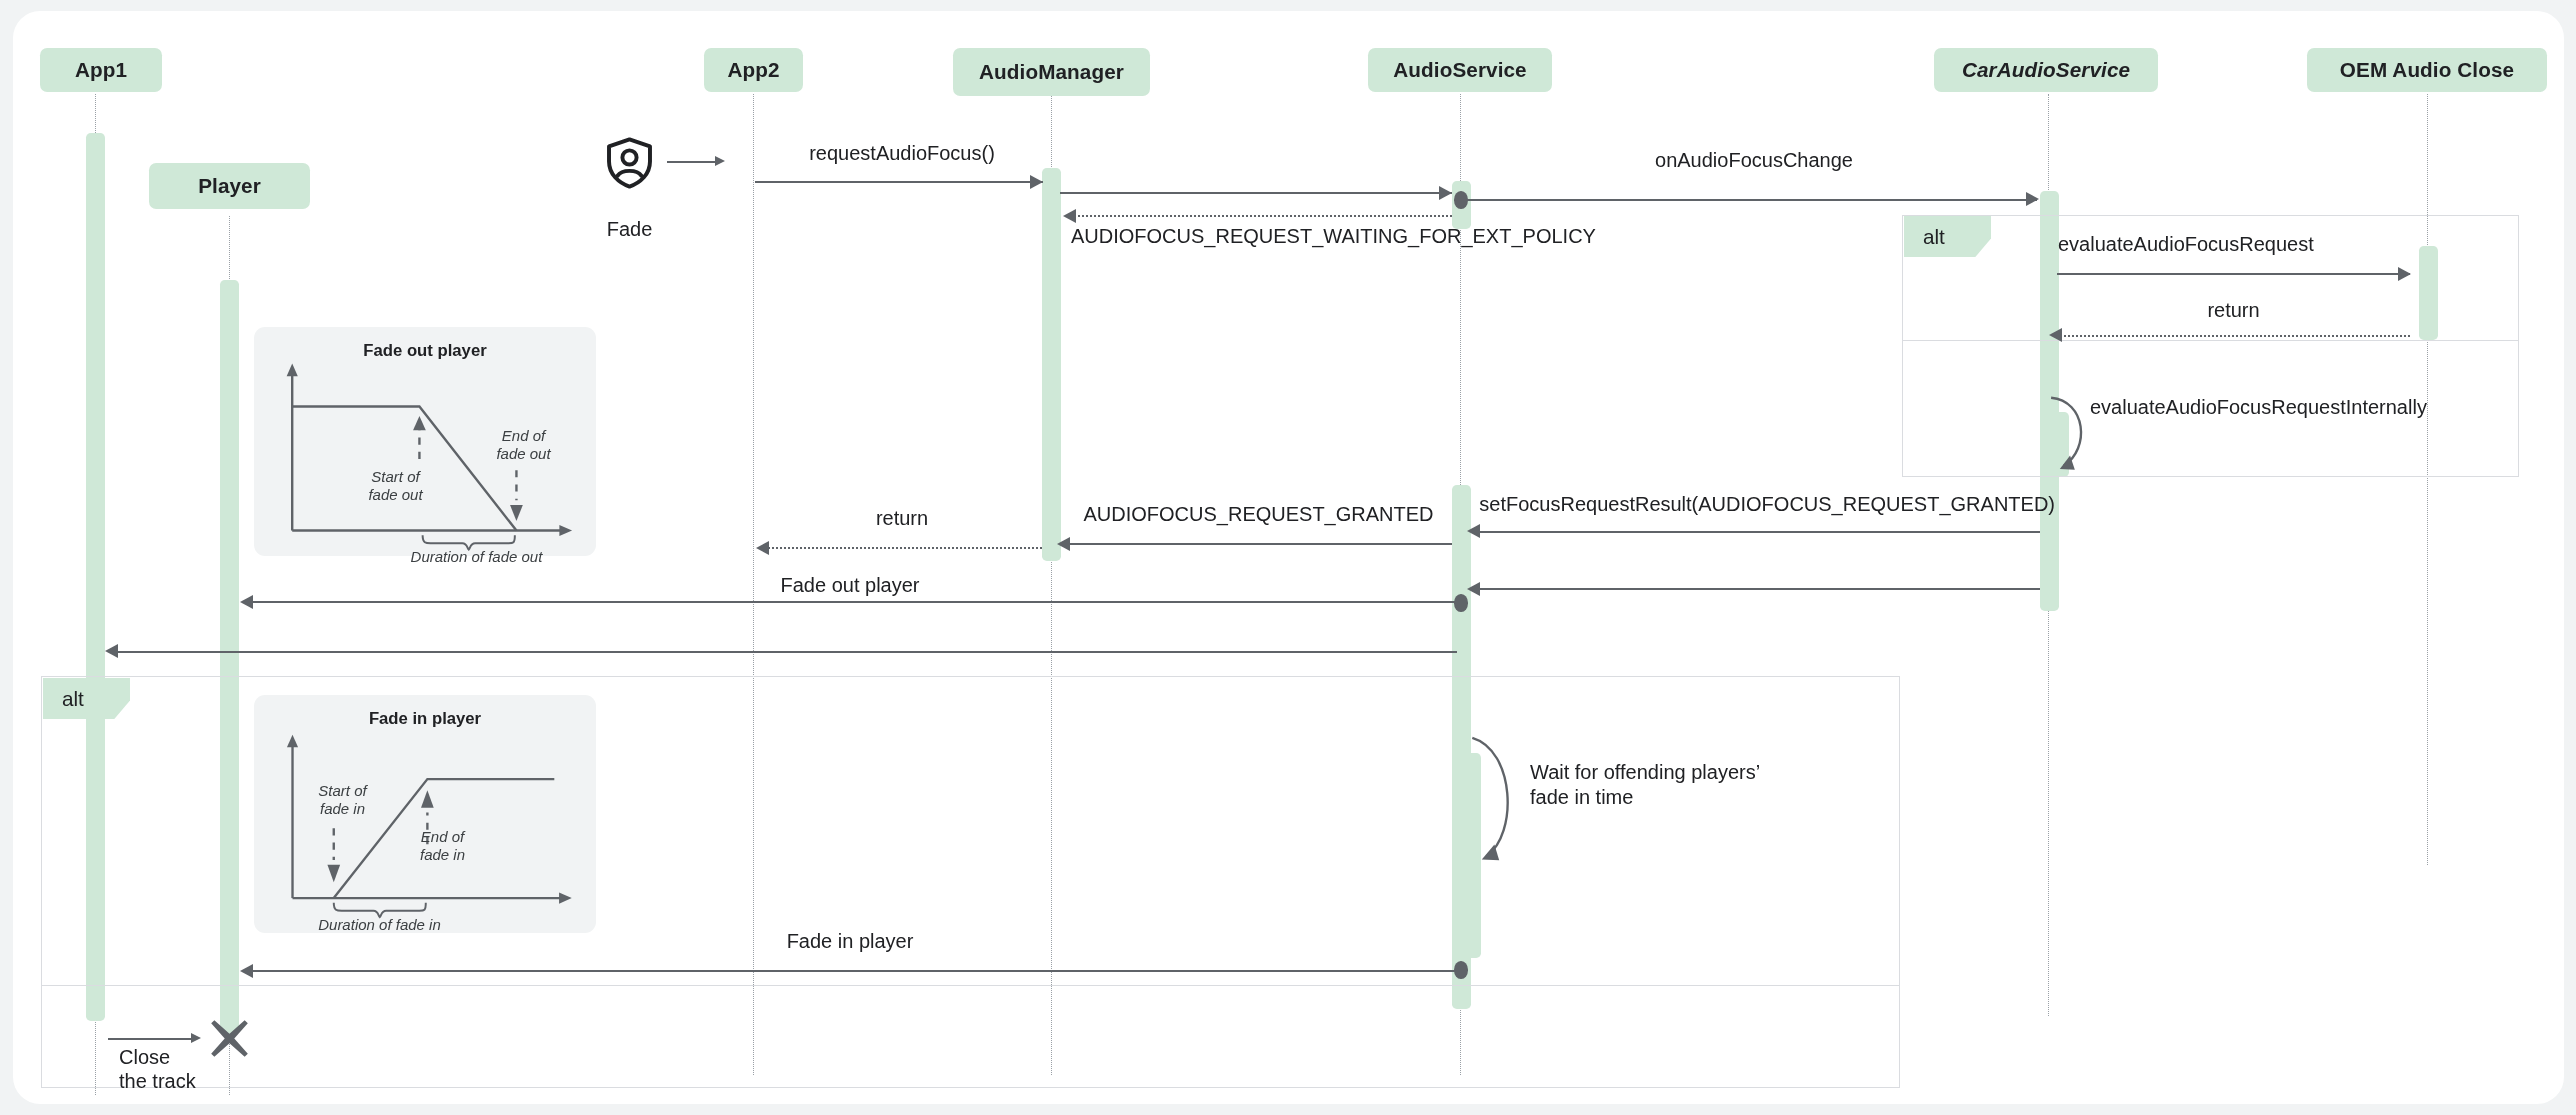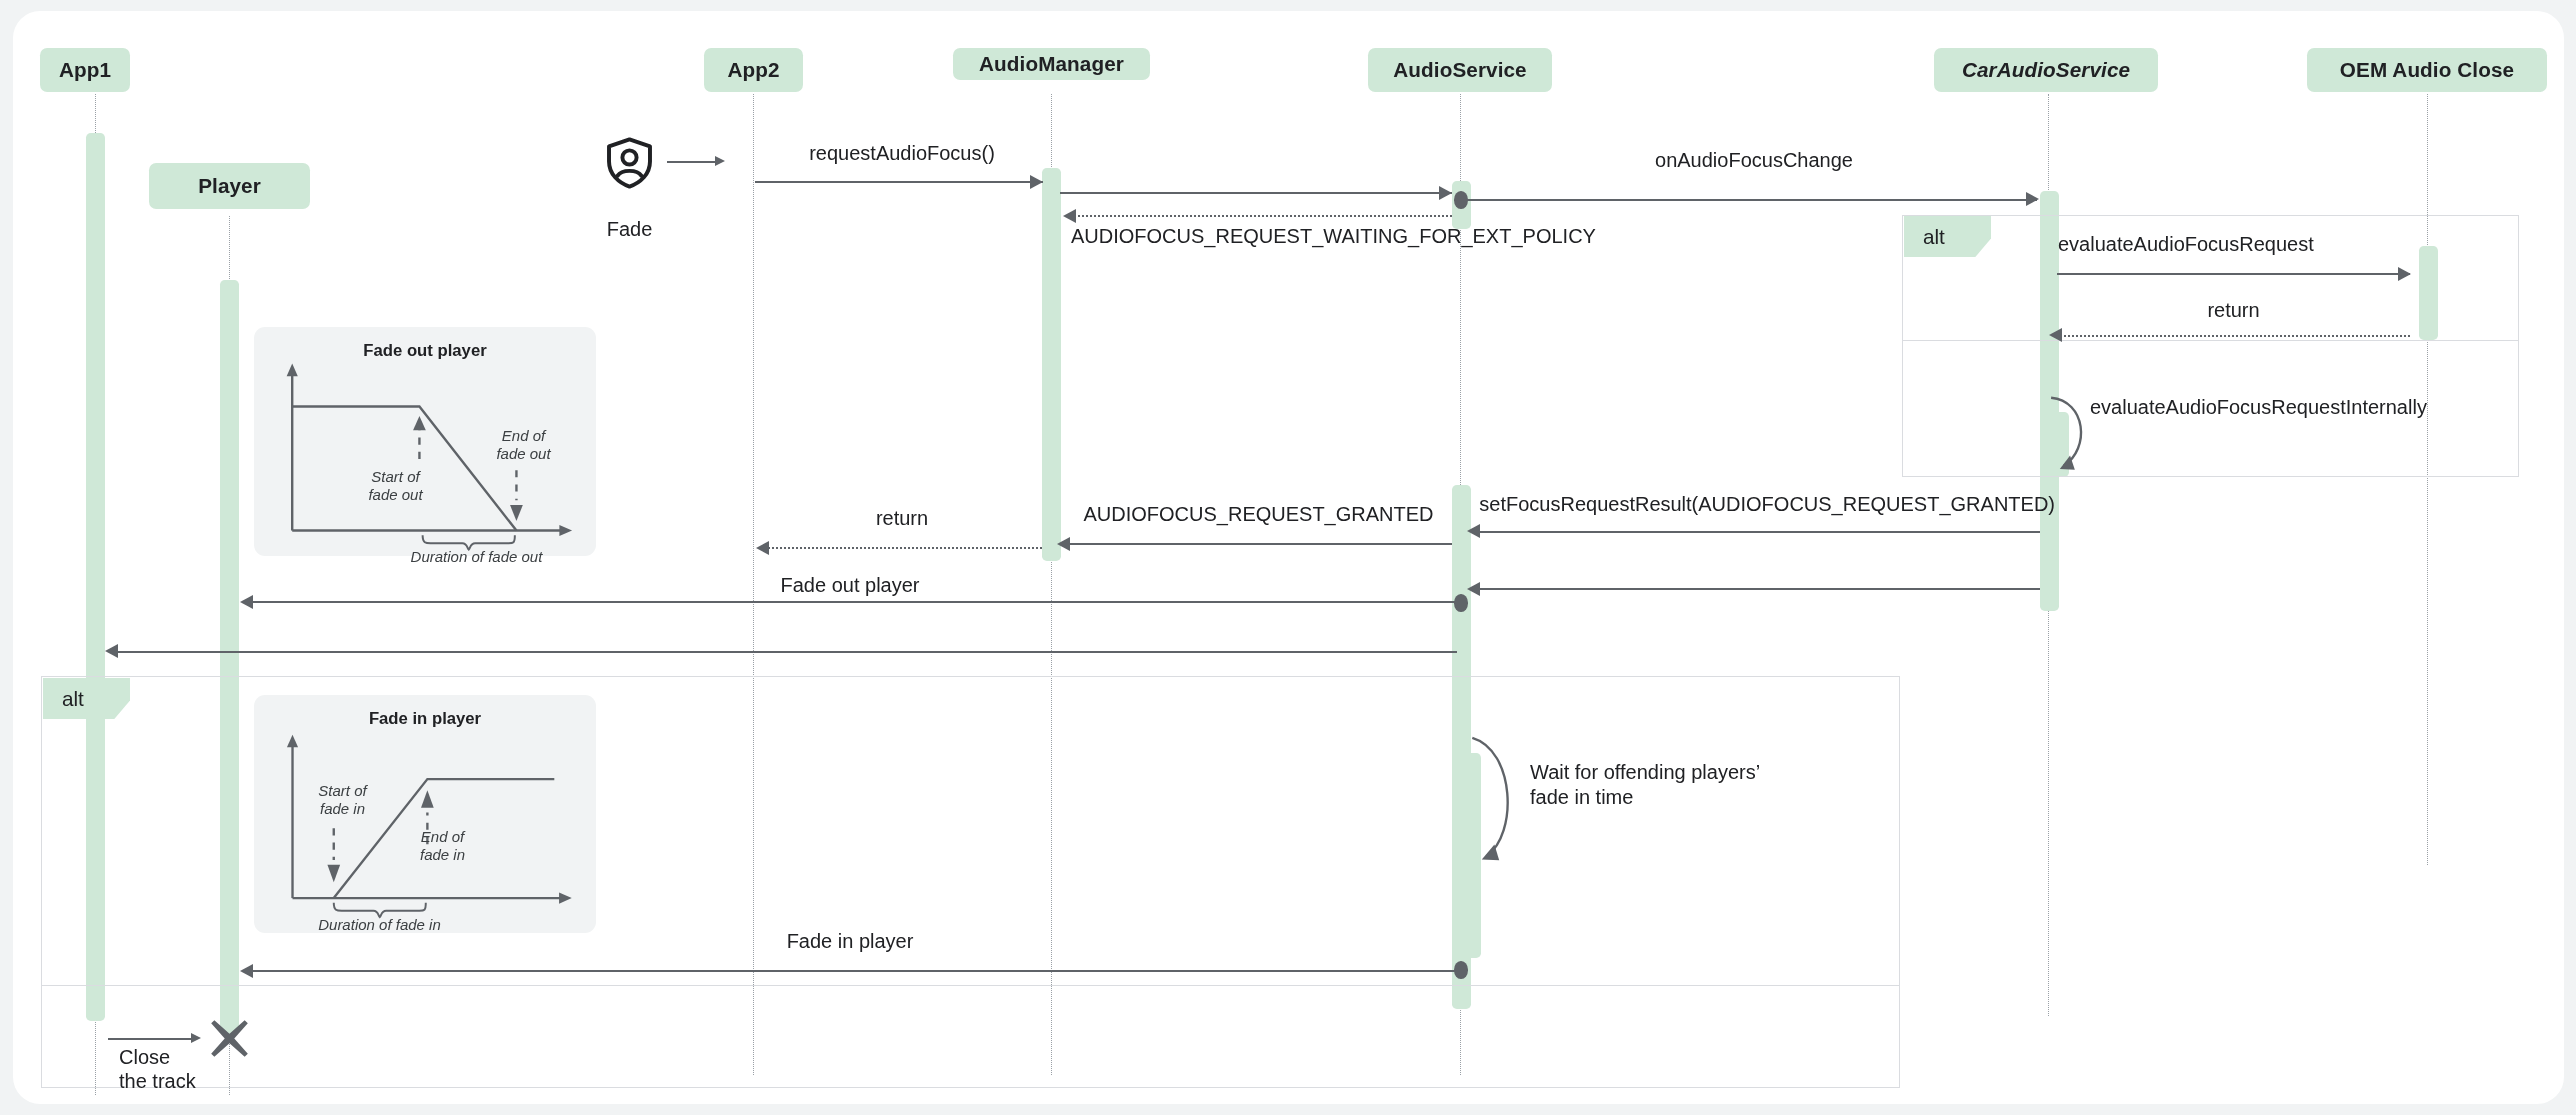--- a/index.html
+++ b/index.html
@@ -118,30 +118,30 @@
   <div id="frame"></div>
 
   <div class="lifeline" style="left:95px;top:94px;height:1001px;"></div>
   <div class="lifeline" style="left:229px;top:216px;height:879px;"></div>
   <div class="lifeline" style="left:753px;top:94px;height:981px;"></div>
   <div class="lifeline" style="left:1051px;top:94px;height:981px;"></div>
   <div class="lifeline" style="left:1460px;top:94px;height:981px;"></div>
   <div class="lifeline" style="left:2048px;top:94px;height:922px;"></div>
   <div class="lifeline" style="left:2427px;top:94px;height:771px;"></div>
 
-  <div class="participant" style="left:40px;top:48px;width:90px;height:44px;">
+  <div class="participant" style="left:40px;top:48px;width:122px;height:44px;">
     <span>App1</span>
   </div>
   <div class="participant" style="left:149px;top:163px;width:161px;height:46px;">
     <span>Player</span>
   </div>
   <div class="participant" style="left:704px;top:48px;width:99px;height:44px;">
     <span>App2</span>
   </div>
-  <div class="participant" style="left:953px;top:48px;width:197px;height:32px;">
+  <div class="participant" style="left:953px;top:48px;width:197px;height:48px;">
     <span>AudioManager</span>
   </div>
   <div class="participant" style="left:1368px;top:48px;width:184px;height:44px;">
     <span>AudioService</span>
   </div>
   <div class="participant" style="left:1934px;top:48px;width:224px;height:44px;font-style:italic;">
     <span>CarAudioService</span>
   </div>
   <div class="participant" style="left:2307px;top:48px;width:240px;height:44px;">
     <span>OEM Audio Close</span>

